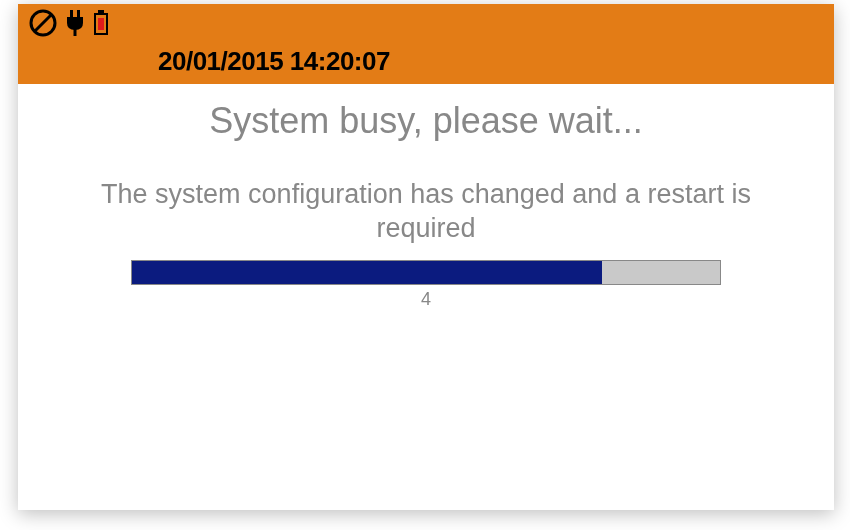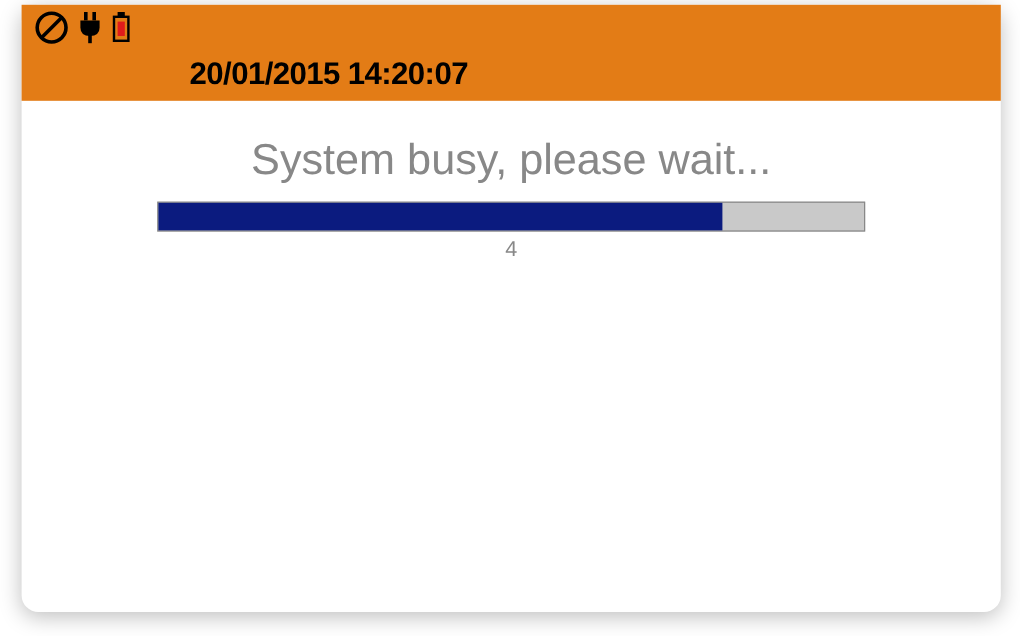--- a/index.html
+++ b/index.html
@@ -12,21 +12,20 @@
       overflow: hidden;
     }
     .frame {
       position: absolute;
       left: 18px;
       top: 4px;
       width: 816px;
       height: 506px;
       background: #fff;
       box-shadow: 0 4px 18px rgba(0,0,0,0.25);
-      border-radius: 14px;
     }
     .header {
       background: #e37c16;
       height: 80px;
       position: relative;
       display: flex;
       align-items: stretch;
     }
     .header-icons {
       position: absolute;
@@ -65,21 +64,21 @@
       background: #fff;
       margin-left: auto;
     }
     .brand-sub {
       font-size: 20px;
       font-weight: bold;
       letter-spacing: 1px;
       margin-top: 2px;
     }
     .content {
-      padding: 28px 30px 0 30px;
+      padding: 16px 30px 0 30px;
       text-align: center;
     }
     .title {
       font-size: 36px;
       color: #888;
       font-weight: normal;
     }
     .message {
       margin-top: 36px;
       font-size: 27px;
@@ -140,20 +139,21 @@
         </svg>
       </span>
     </div>
 
     <div class="datetime">20/01/2015 14:20:07</div>
 
   </div>
 
   <div class="content">
     <div class="title">System busy, please wait...</div>
+    <div class="message">The system configuration has changed and a restart is required</div>
 
     <div class="progress-wrap">
       <div class="progress">
         <div class="progress-fill" style="width:80%"></div>
       </div>
       <div class="progress-count">4</div>
     </div>
   </div>
 
 </div>

